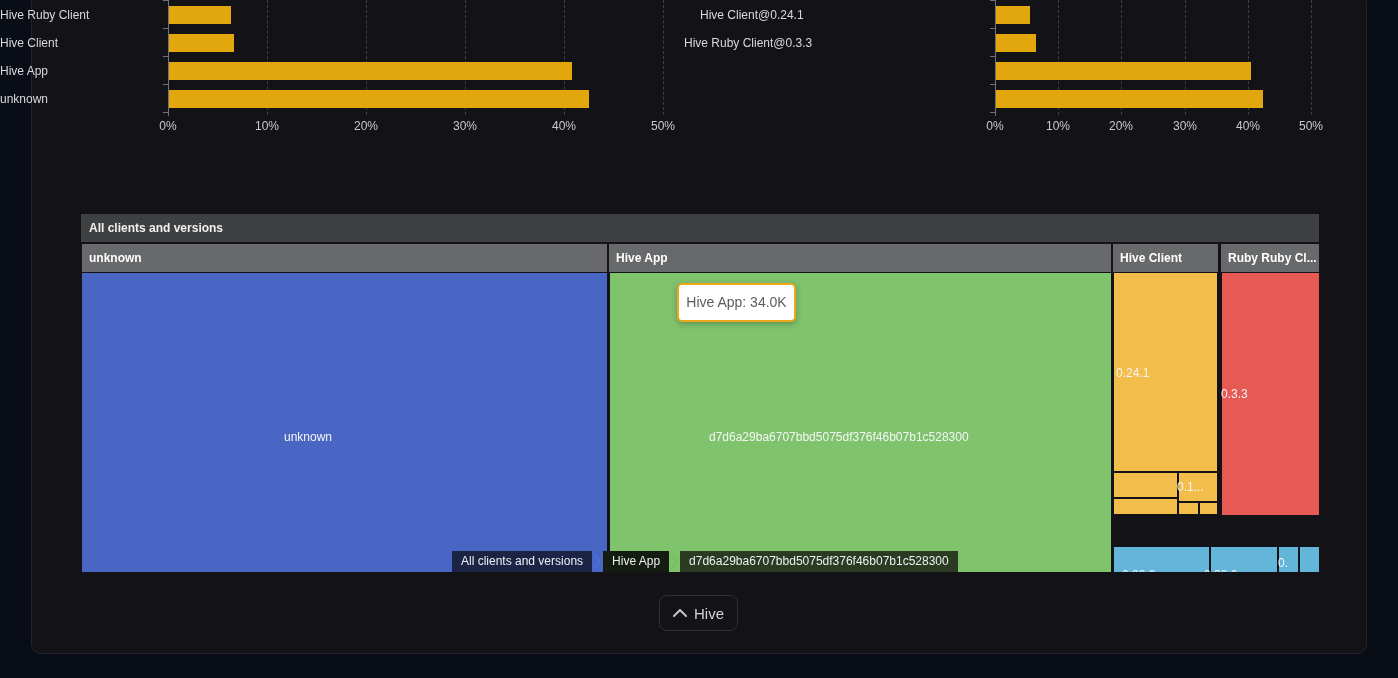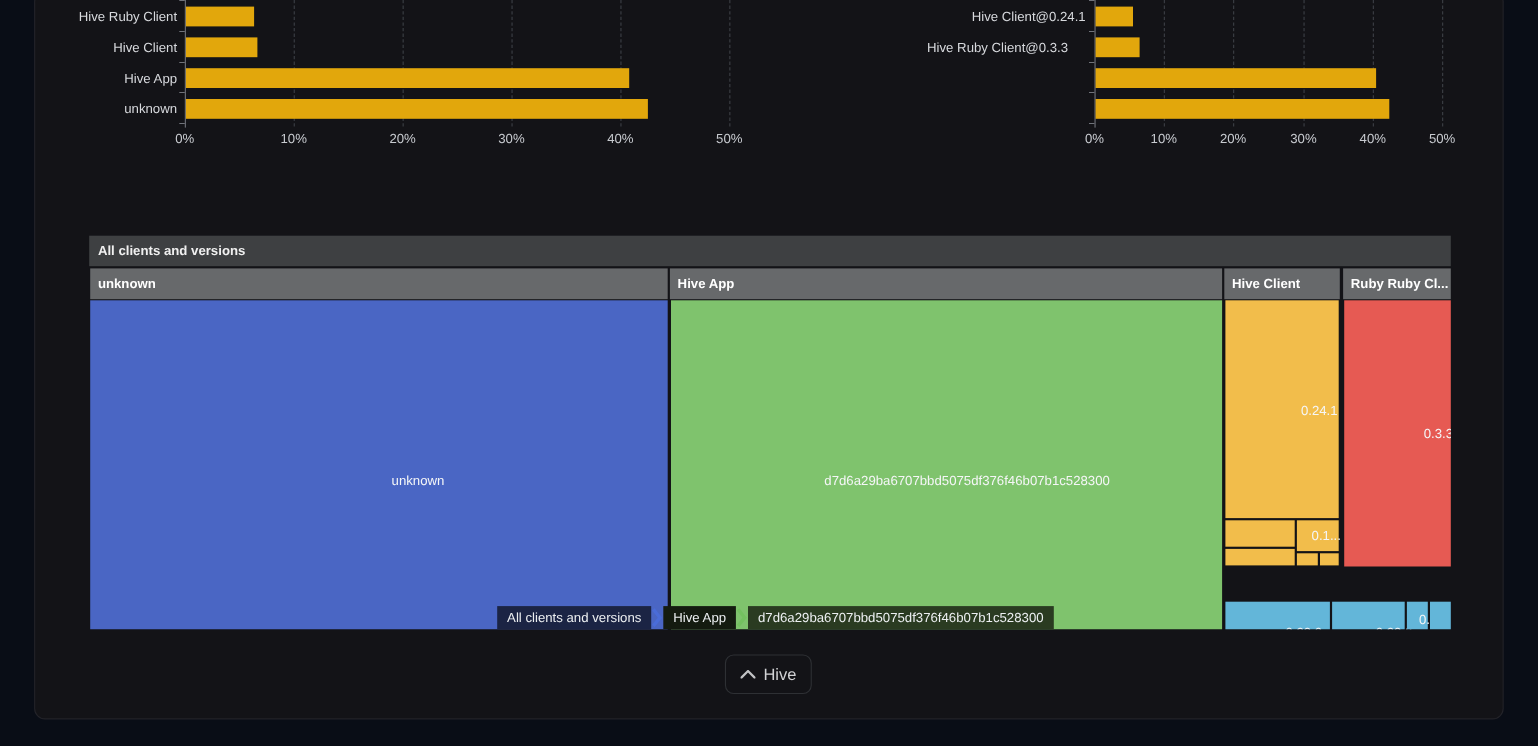--- a/index.html
+++ b/index.html
@@ -3,36 +3,36 @@
 <meta charset="utf-8">
 <style>
   * { margin:0; padding:0; box-sizing:border-box; }
   body { background:#090d16; font-family:"Liberation Sans","DejaVu Sans",sans-serif; }
   .screen { position:relative; width:1398px; height:678px; overflow:hidden; background:#090d16; }
   .abs { position:absolute; }
   .panel { position:absolute; left:31px; top:-8px; width:1336px; height:662px;
            background:#131317; border:1px solid #232329; border-radius:10px; }
 
   
-  .cat-label { position:absolute; font-size:12px; color:#d7d9dd; height:16px; line-height:16px; text-align:right; }
+  .cat-label { position:absolute; font-size:12px; color:#d7d9dd; height:16px; line-height:16px; text-align:left; }
   .bar { position:absolute; height:18px; background:#e2a70c; }
   .gridline { position:absolute; top:0; height:115px; width:0; border-left:1px dashed #3d4046; }
   .axis-line { position:absolute; top:0; height:116px; width:1px; background:#70737a; }
   .axis-ticks { position:absolute; top:0; width:5px; height:114px;
                 background:repeating-linear-gradient(to bottom,#70737a 0 1px,transparent 1px 28px); }
   .tick-label { position:absolute; top:119px; width:44px; font-size:12px; color:#c7cacf; text-align:center; }
 
   
   .treemap { position:absolute; left:81px; top:214px; width:1238px; height:358px; overflow:hidden; }
   .tm-title { position:absolute; background:#3e4042; color:#f0f0f0; font-size:12px; font-weight:bold;
               line-height:28px; padding-left:8px; white-space:nowrap; overflow:hidden; }
   .tm-header { position:absolute; background:#67696b; color:#ffffff; font-size:12px; font-weight:bold;
                line-height:28px; padding-left:7px; white-space:nowrap; overflow:hidden; }
   .tm-rect { position:absolute; }
-  .tm-label { position:absolute; font-size:12px; color:#f5f6f7; text-align:right; height:16px; line-height:16px;
+  .tm-label { position:absolute; font-size:12px; color:#f5f6f7; text-align:left; height:16px; line-height:16px;
               white-space:nowrap; overflow:hidden; }
 
   
   .tooltip { position:absolute; left:677px; top:283px; width:119px; height:39px; background:#ffffff;
              border:2px solid #eda81a; border-radius:5px; color:#5d5d5d; font-size:14px;
              line-height:35px; text-align:center; box-shadow:0 2px 6px rgba(0,0,0,0.25); white-space:nowrap; }
 
   
   .breadcrumb { position:absolute; left:371px; top:337px; height:21px; display:flex; align-items:stretch; }
   .bc-seg { height:21px; line-height:21px; font-size:12px; color:#eceff1; padding:0 9px; white-space:nowrap; }
@@ -145,20 +145,21 @@
       <div class="bc-seg" style="background:#141b10;">Hive App</div>
       <div class="bc-sep">
         <svg width="11" height="21" viewBox="0 0 11 21">
             <path d="M2 3 L8 10.5 L2 18" stroke="#74c160" stroke-width="3" fill="none"></path>
           </svg>
       </div>
       <div class="bc-seg" style="background:#2a3b21;">d7d6a29ba6707bbd5075df376f46b07b1c528300</div>
     </div>
   </div>
 
+  <div class="tooltip">Hive App: 34.0K</div>
 
   <button class="hide-btn">
     <span style="display:flex;">
       <svg width="14" height="8" viewBox="0 0 14 8">
           <path d="M1 7 L7 1 L13 7" stroke="#c2c3c5" stroke-width="2" fill="none" stroke-linecap="round" stroke-linejoin="round"></path>
         </svg>
     </span>
     <span>Hive</span>
   </button>
 </div>

